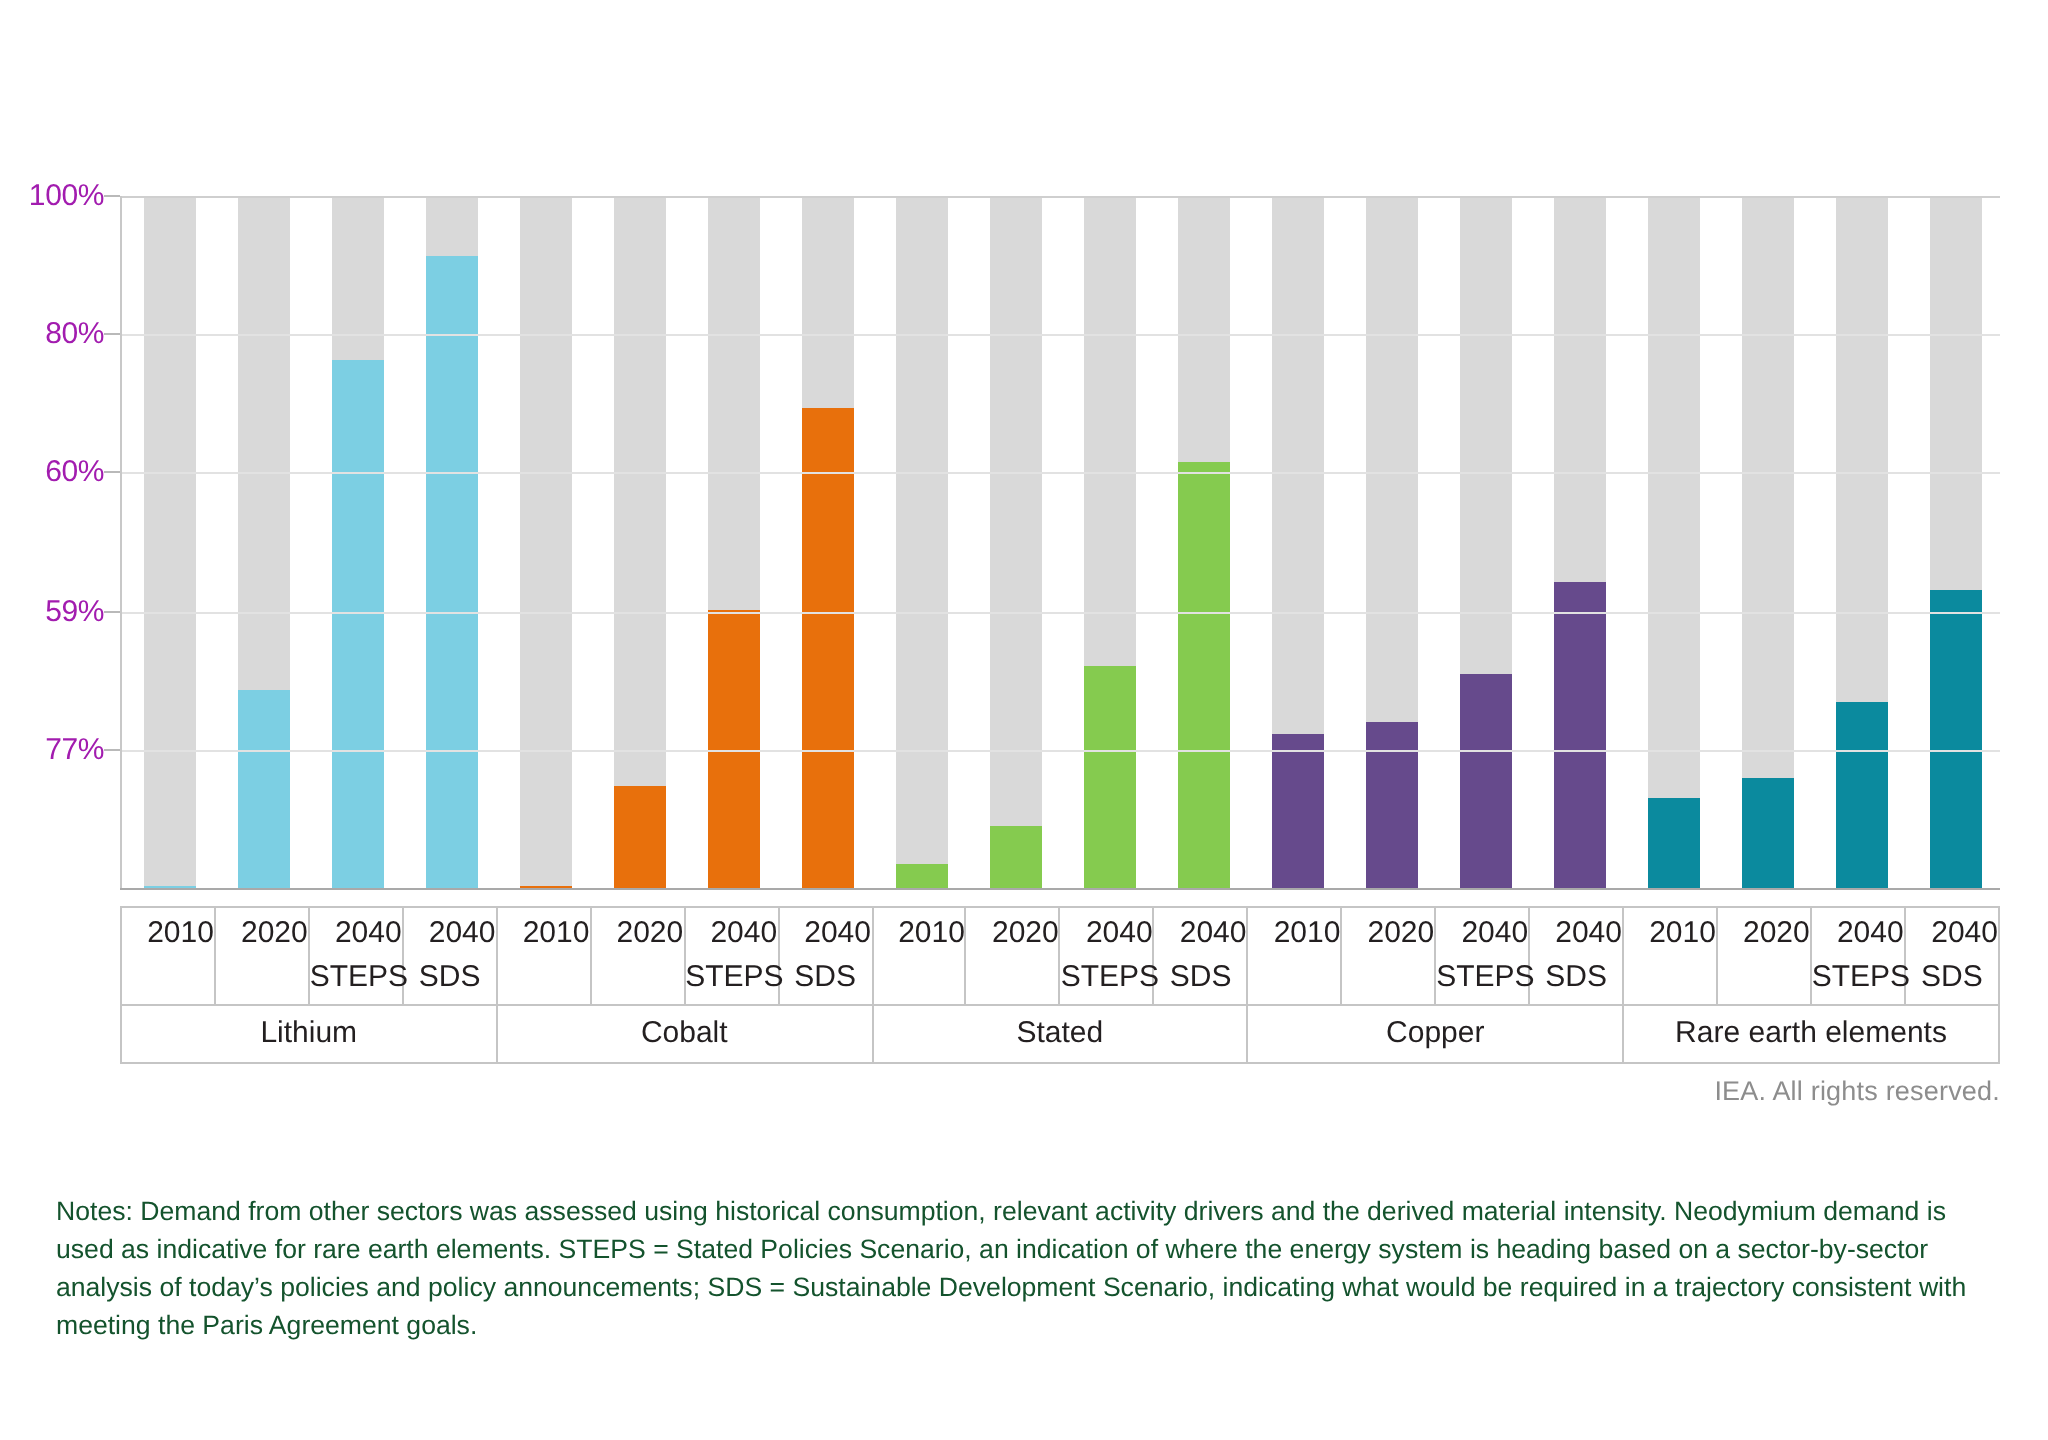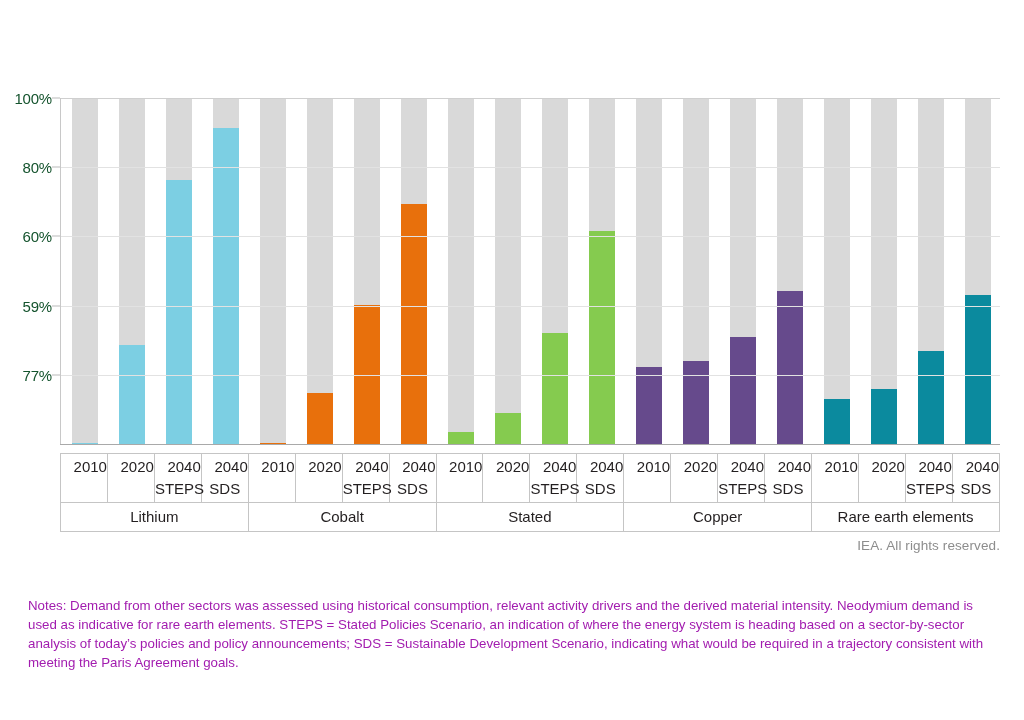--- a/index.html
+++ b/index.html
@@ -31,21 +31,21 @@
     left: 0px;
     top: 98px;
     width: 52px;
     height: 346px;
   }
   .y-tick {
     position: absolute;
     right: 0;
     transform: translateY(-50%);
     font-size: 15px;
-    color: #14532d;
+    color: #a21caf;
     text-align: right;
     letter-spacing: -0.2px;
     white-space: nowrap;
   }
   .y-tick-mark {
     position: absolute;
     left: 52px;
     width: 8px;
     height: 1px;
     background: #b9b9b9;
@@ -157,21 +157,21 @@
     color: #8d8d8d;
     letter-spacing: 0.1px;
   }
   .notes {
     position: absolute;
     left: 28px;
     top: 596px;
     width: 972px;
     font-size: 13.3px;
     line-height: 19px;
-    color: #a21caf;
+    color: #14532d;
     text-align: left;
   }
 </style>
 </head>
 <body>
 
 <div id="chart-root">
 
   <div class="y-axis">
       <div class="y-tick" style="top: 276.8px;">77%</div>

